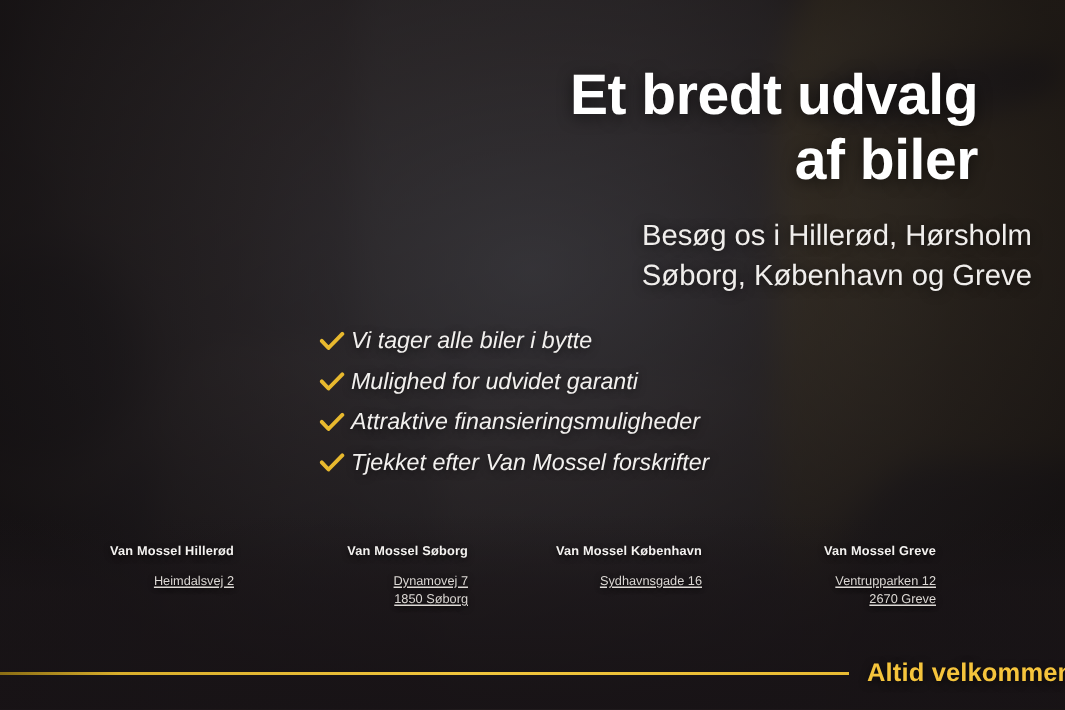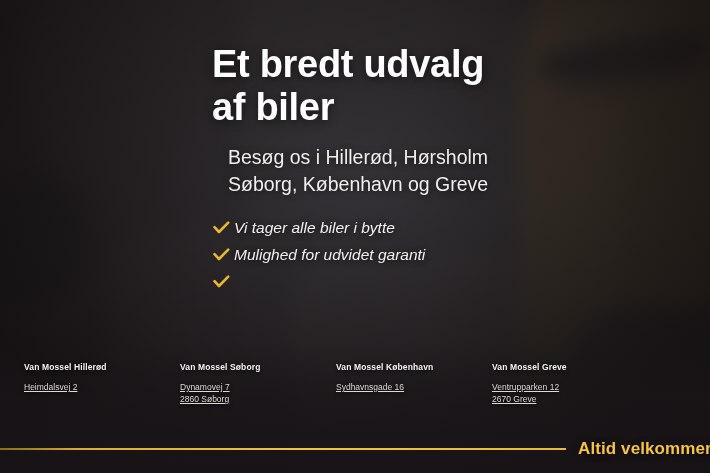--- a/index.html
+++ b/index.html
@@ -107,21 +107,21 @@
     background:
       radial-gradient(ellipse 58% 64% at 50% 38%, rgba(58,58,64,.62) 0%, rgba(36,33,36,.55) 48%, rgba(20,17,19,.72) 100%),
       linear-gradient(90deg, rgba(20,16,14,.55) 0%, rgba(44,44,50,.18) 28%, rgba(48,48,54,.16) 60%, rgba(24,19,12,.48) 100%);
   }
   .overlay-bottom {
     position:absolute; left:0; right:0; bottom:0; height:130px;
     background:linear-gradient(180deg, rgba(26,21,24,0) 0%, rgba(26,21,24,.60) 40%, rgba(24,19,22,.86) 100%);
   }
 
   
-  .content { position:absolute; inset:0; }
+  .content { position:absolute; inset:0;text-align:right; }
 
   .hero-heading {
     position:absolute; left:212px; top:43px;
     width:440px;
     color:#ffffff;
     font-size:38px;
     font-weight:bold;
     line-height:1.12;
     letter-spacing:-.3px;
     text-shadow:0 2px 10px rgba(0,0,0,.55);
@@ -266,37 +266,46 @@
         </span>
         <span class="benefit-label">Mulighed for udvidet garanti</span>
       </li>
 
       <li class="benefit-row">
         <span class="check-icon">
           <svg width="17" height="14" viewBox="0 0 17 14">
             <path d="M1.5 6.2 L6.0 11.0 L15.2 1.6" fill="none" stroke="#e8b92e" stroke-width="2.6" stroke-linecap="round" stroke-linejoin="round"></path>
           </svg>
         </span>
+        <span class="benefit-label">Attraktive finansieringsmuligheder</span>
       </li>
 
+      <li class="benefit-row">
+        <span class="check-icon">
+          <svg width="17" height="14" viewBox="0 0 17 14">
+            <path d="M1.5 6.2 L6.0 11.0 L15.2 1.6" fill="none" stroke="#e8b92e" stroke-width="2.6" stroke-linecap="round" stroke-linejoin="round"></path>
+          </svg>
+        </span>
+        <span class="benefit-label">Tjekket efter Van Mossel forskrifter</span>
+      </li>
 
     </ul>
 
     <div class="locations">
 
       <div class="loc-card">
         <div class="loc-name">Van Mossel Hillerød</div>
         <div class="loc-addr">Heimdalsvej 2</div>
       </div>
 
 
       <div class="loc-card">
         <div class="loc-name">Van Mossel Søborg</div>
         <div class="loc-addr">Dynamovej 7</div>
-        <div class="loc-addr">2860 Søborg</div>
+        <div class="loc-addr">1850 Søborg</div>
       </div>
 
       <div class="loc-card">
         <div class="loc-name">Van Mossel København</div>
         <div class="loc-addr">Sydhavnsgade 16</div>
       </div>
 
       <div class="loc-card">
         <div class="loc-name">Van Mossel Greve</div>
         <div class="loc-addr">Ventrupparken 12</div>

